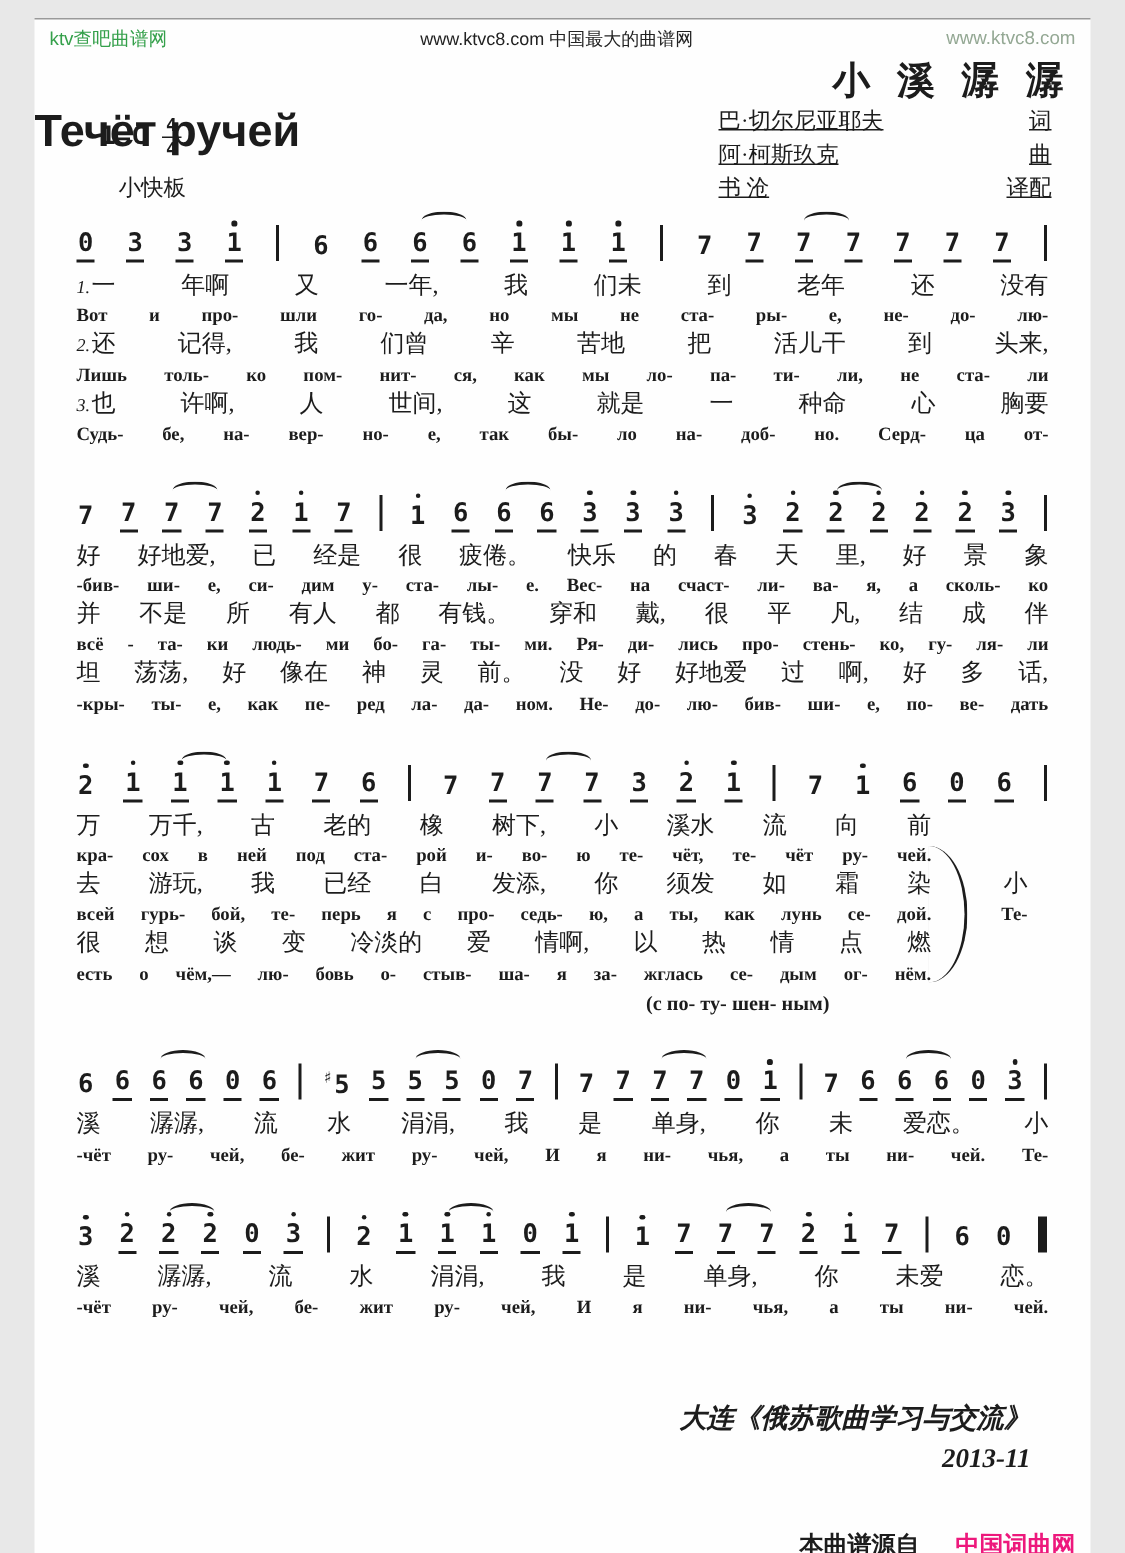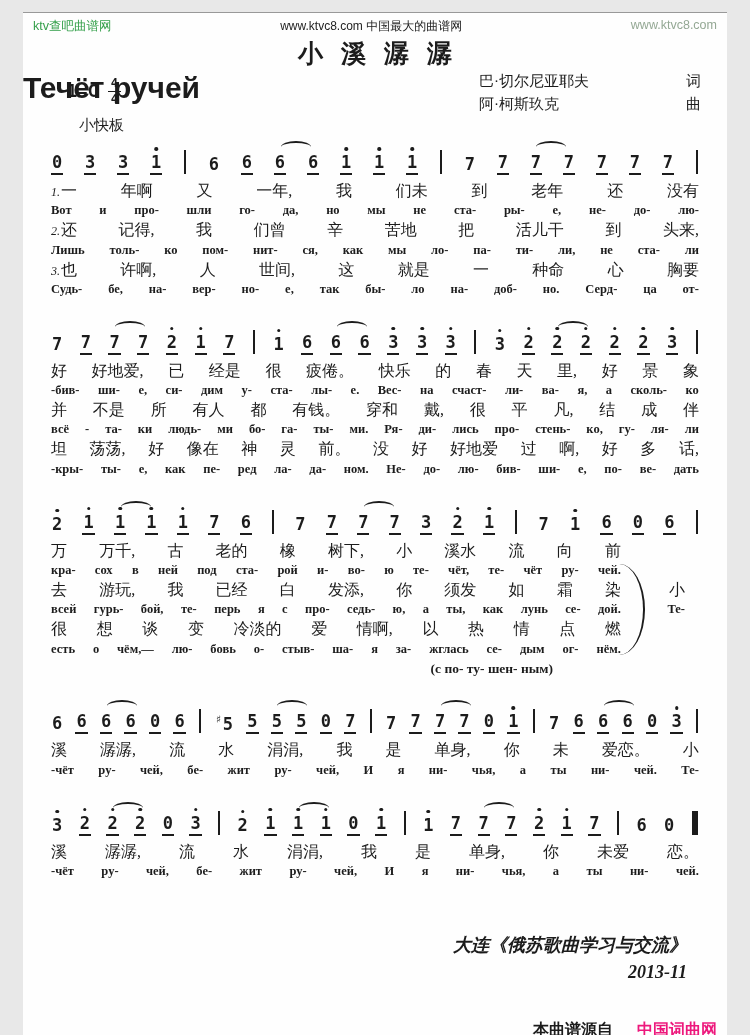--- a/index.html
+++ b/index.html
@@ -6,25 +6,25 @@
   .page{position:relative;width:704px;height:1035px;margin:12px auto;background:#fefefe;
         color:#1c1c1c;overflow:hidden;box-sizing:border-box;border-top:1px solid #999;
         font-family:"Liberation Serif","DejaVu Serif",serif;}
   
   .topbar{display:flex;justify-content:space-between;align-items:flex-start;
           padding:5px 10px 0 10px;font-size:12.5px;font-family:"Liberation Sans","DejaVu Sans",sans-serif;}
   .site-left{color:#35a04b;}
   .site-center{color:#222;font-size:12px;}
   .site-right{color:#94a894;}
   
-  .title-zh{text-align:center;font-size:25px;letter-spacing:18px;padding-left:18px;margin-top:2px;font-weight:bold;}
+  .title-zh{text-align:right;font-size:25px;letter-spacing:18px;padding-left:18px;margin-top:2px;font-weight:bold;}
   .title-ru{text-align:left;font-size:30px;font-weight:bold;
             font-family:"Liberation Sans","DejaVu Sans",sans-serif;line-height:1.1;margin-top:1px;}
   
-  .credits{position:absolute;right:26px;top:57px;width:222px;font-size:15px;}
+  .credits{position:absolute;right:26px;top:57px;width:222px;font-size:15px;text-decoration:underline;}
   .credit-line{display:flex;justify-content:space-between;line-height:1.5;}
   
   .key-sig{position:absolute;left:44px;top:64px;display:flex;align-items:center;gap:10px;
            font-family:"DejaVu Sans Mono","Liberation Mono",monospace;font-weight:bold;font-size:17px;text-align:right;}
   .meter{display:inline-flex;flex-direction:column;align-items:center;font-size:12px;line-height:1.05;font-weight:bold;}
   .meter .m-top{border-bottom:1.5px solid #1c1c1c;padding:0 3px 1px;}
   .meter .m-bot{padding-top:1px;}
   .tempo{position:absolute;left:56px;top:103px;font-size:15px;}
   
   .systems{padding:0 26px;margin-top:34px;}
@@ -75,20 +75,24 @@
 
   <div class="credits">
     <div class="credit-line">
       <span>巴·切尔尼亚耶夫</span>
       <span>词</span>
     </div>
     <div class="credit-line">
       <span>阿·柯斯玖克</span>
       <span>曲</span>
     </div>
+    <div class="credit-line">
+      <span>书  沧</span>
+      <span>译配</span>
+    </div>
   </div>
 
   <div class="key-sig">
     <span>1=C</span>
     <span class="meter">
       <span class="m-top">4</span>
       <span class="m-bot">4</span>
     </span>
   </div>
   <div class="tempo">小快板</div>

